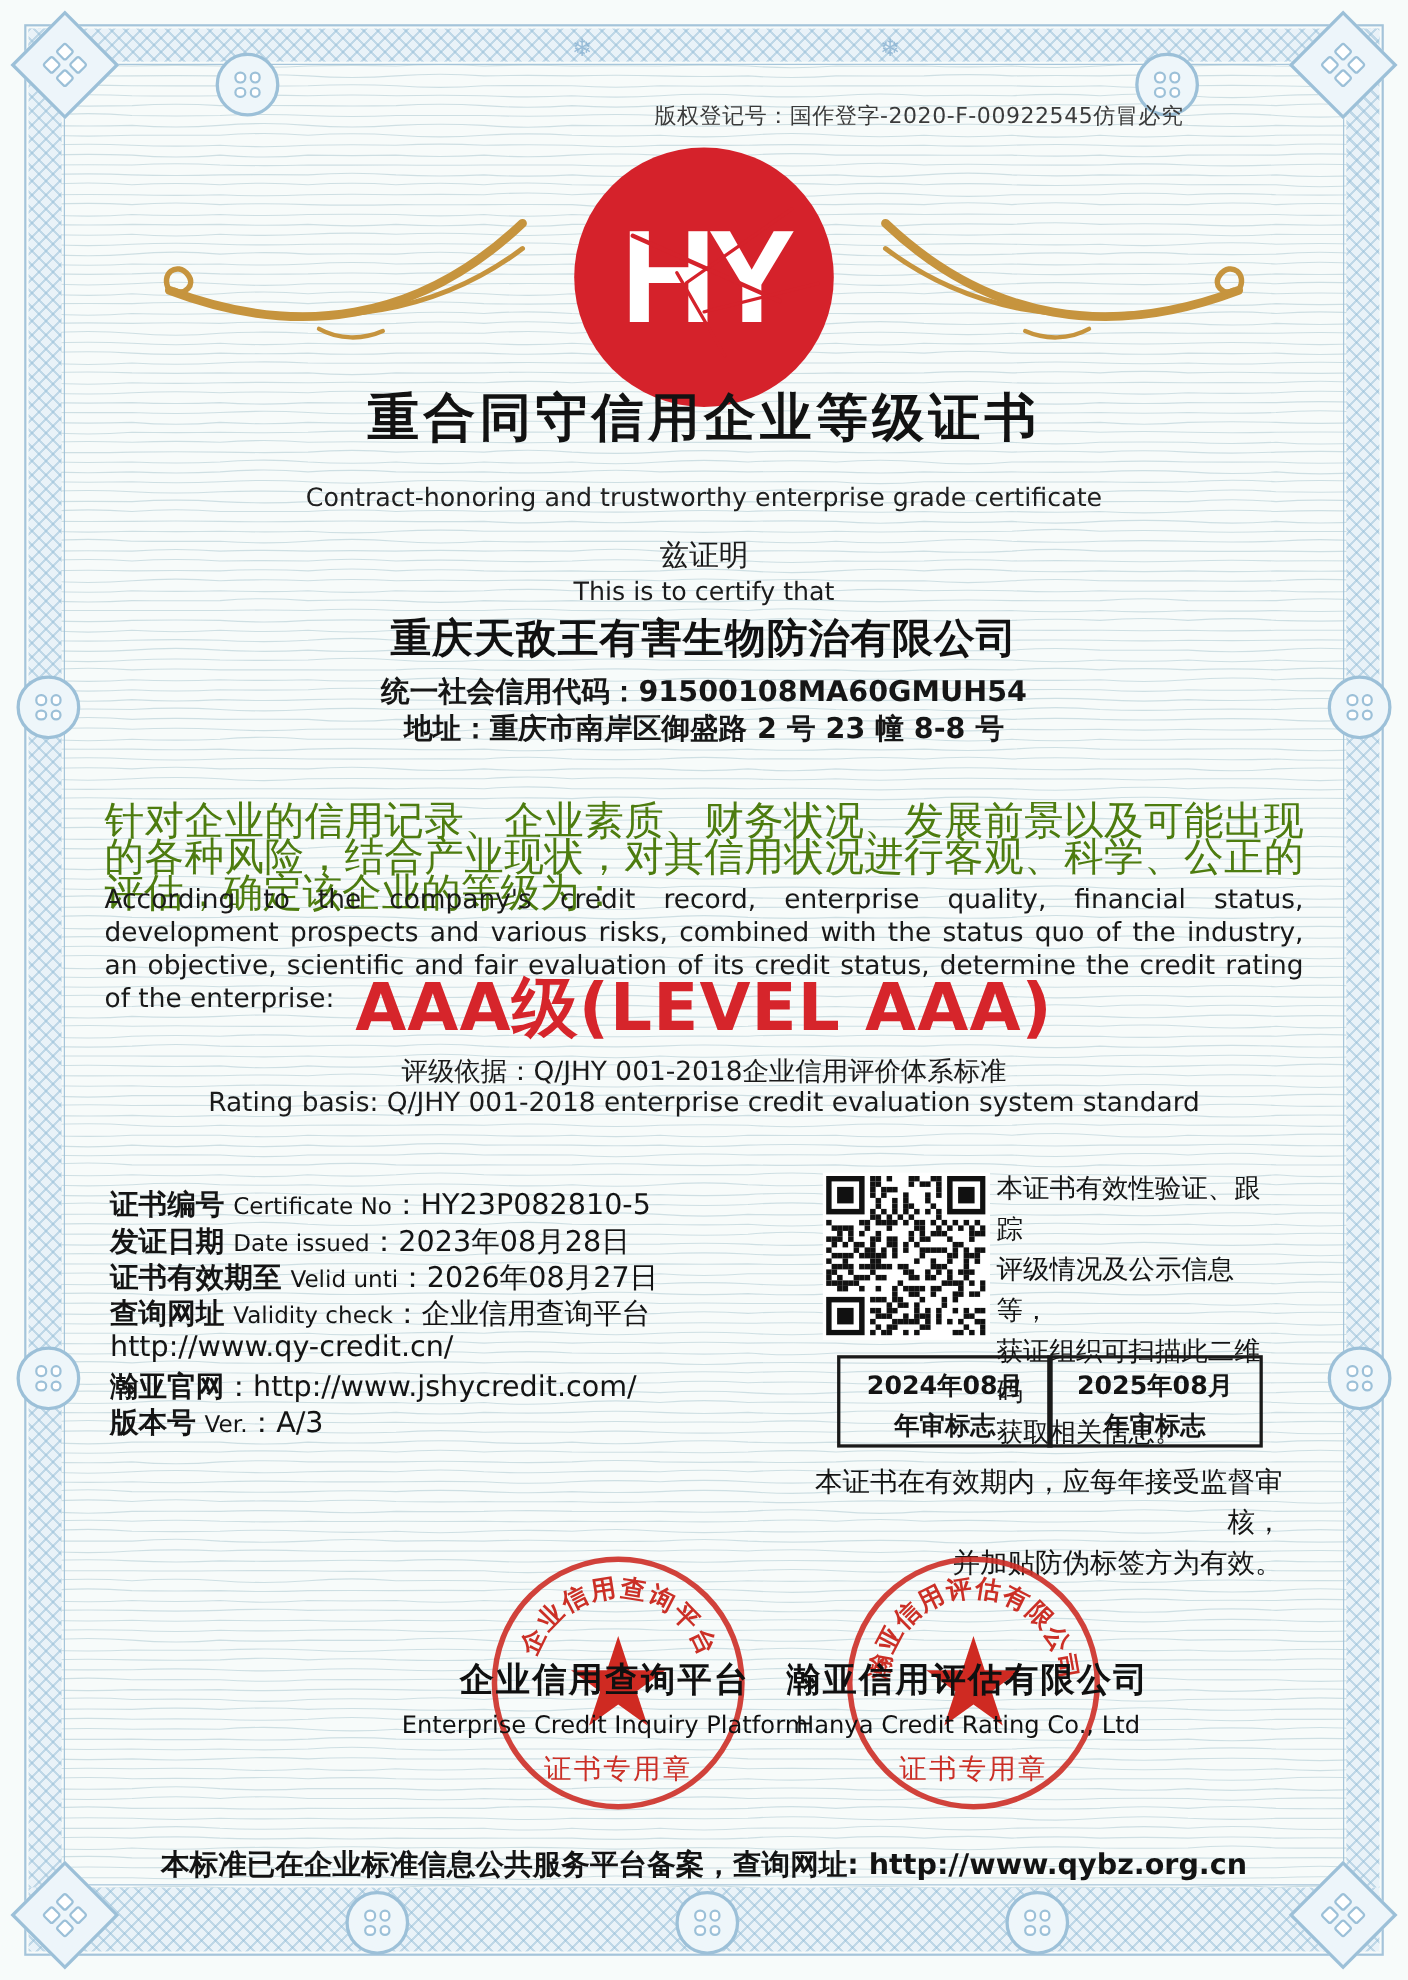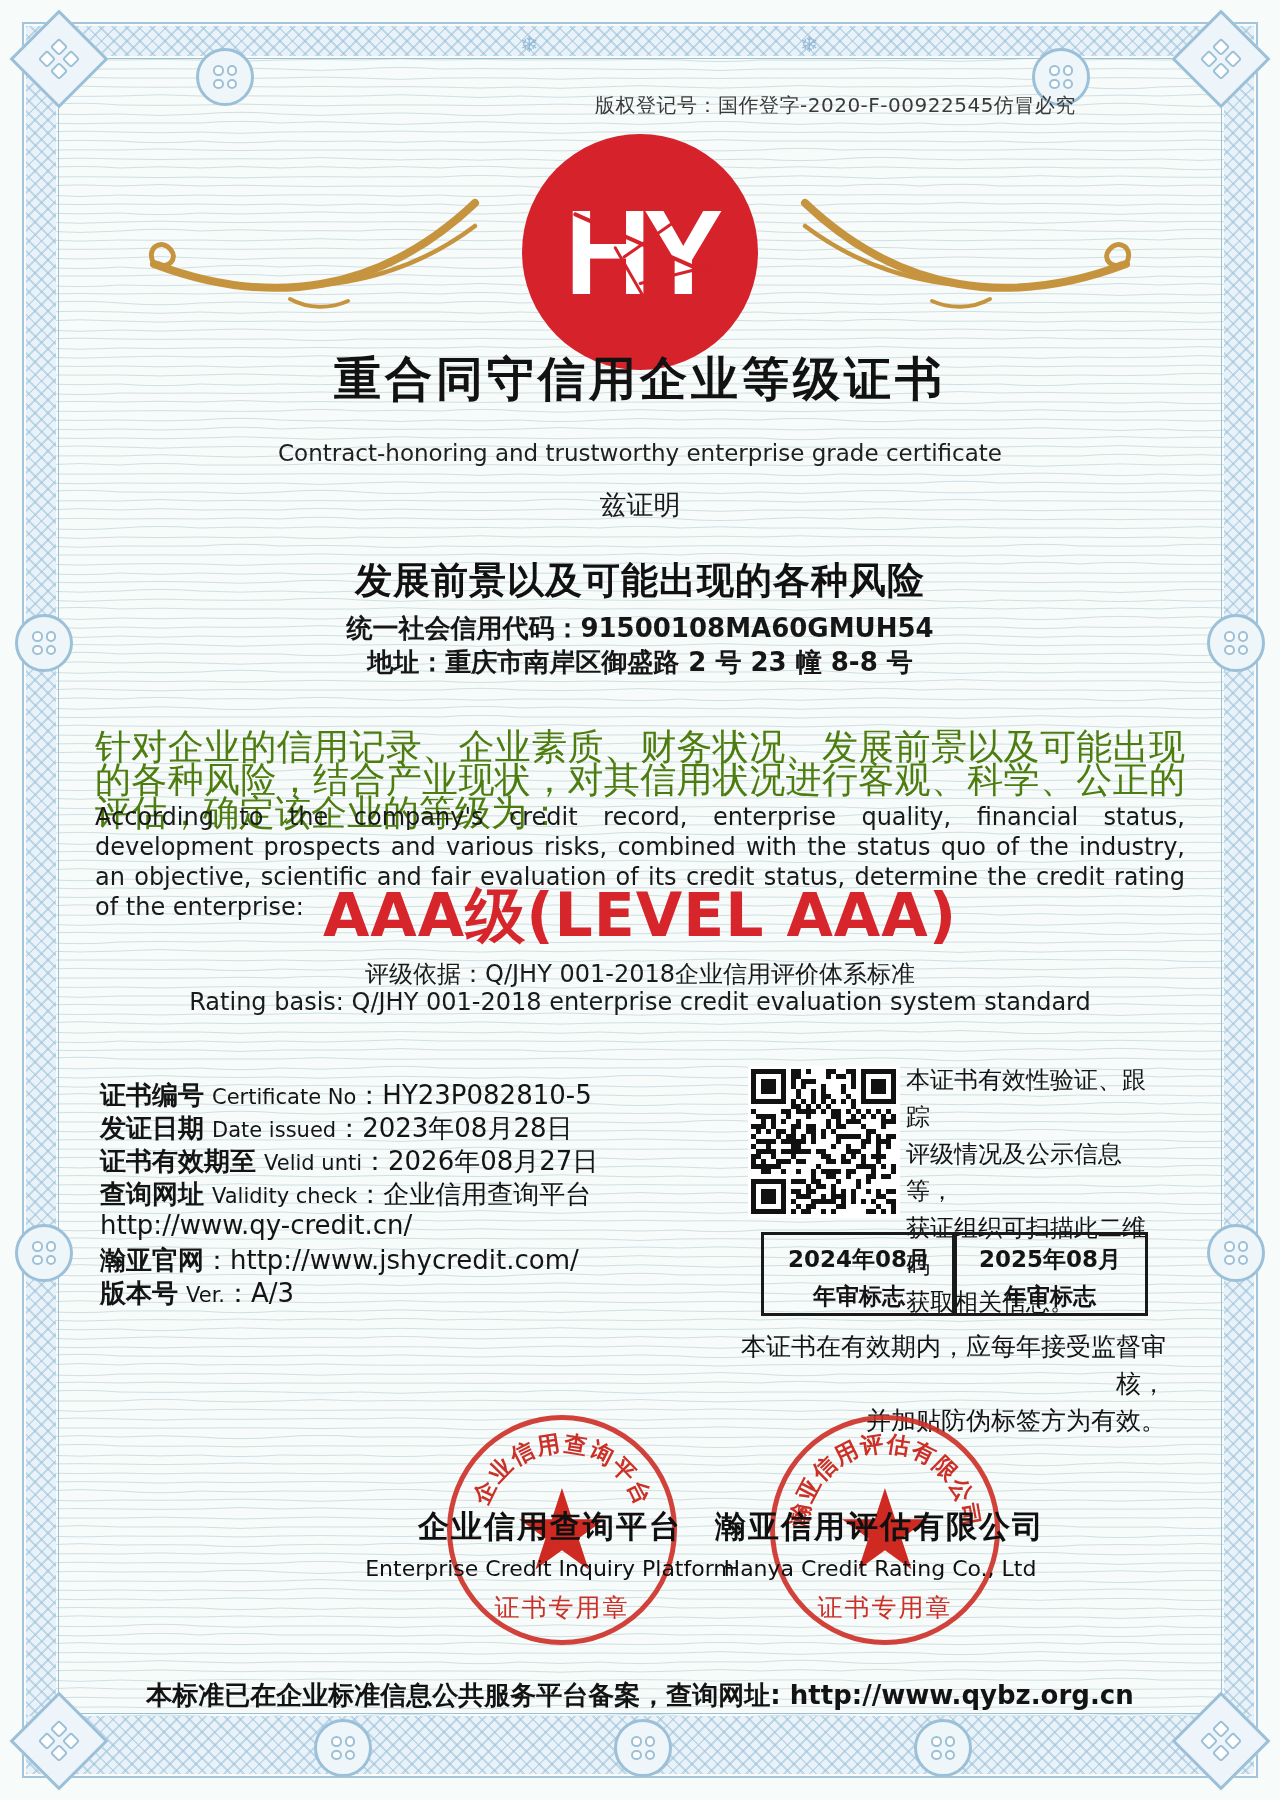--- a/index.html
+++ b/index.html
@@ -426,21 +426,22 @@
     <span class="logo-text">HY</span>
     <div class="crack c1"></div>
     <div class="crack c2"></div>
     <div class="crack c3"></div>
     <div class="crack c4"></div>
   </div>
 
   <div class="abs center title">重合同守信用企业等级证书</div>
   <div class="abs center subtitle">Contract-honoring and trustworthy enterprise grade certificate</div>
   <div class="abs center certify-zh">兹证明</div>
-  <div class="abs center company-name">发展前景以及可能出现的各种风险</div>
+  <div class="abs center certify-en">This is to certify that</div>
+  <div class="abs center company-name">重庆天敌王有害生物防治有限公司</div>
   <div class="abs center credit-code">统一社会信用代码：91500108MA60GMUH54</div>
   <div class="abs center address">地址：重庆市南岸区御盛路 2 号 23 幢 8-8 号</div>
 
   <div class="abs body-zh">针对企业的信用记录、企业素质、财务状况、发展前景以及可能出现的各种风险，结合产业现状，对其信用状况进行客观、科学、公正的评估，确定该企业的等级为：</div>
   <div class="abs body-en">According to the company's credit record, enterprise quality, financial status, development prospects and various risks, combined with the status quo of the industry, an objective, scientific and fair evaluation of its credit status, determine the credit rating of the enterprise:</div>
 
   <div class="abs center rating-level">AAA级(LEVEL AAA)</div>
   <div class="abs center basis-zh">评级依据：Q/JHY 001-2018企业信用评价体系标准</div>
   <div class="abs center basis-en">Rating basis: Q/JHY 001-2018 enterprise credit evaluation system standard</div>
 

